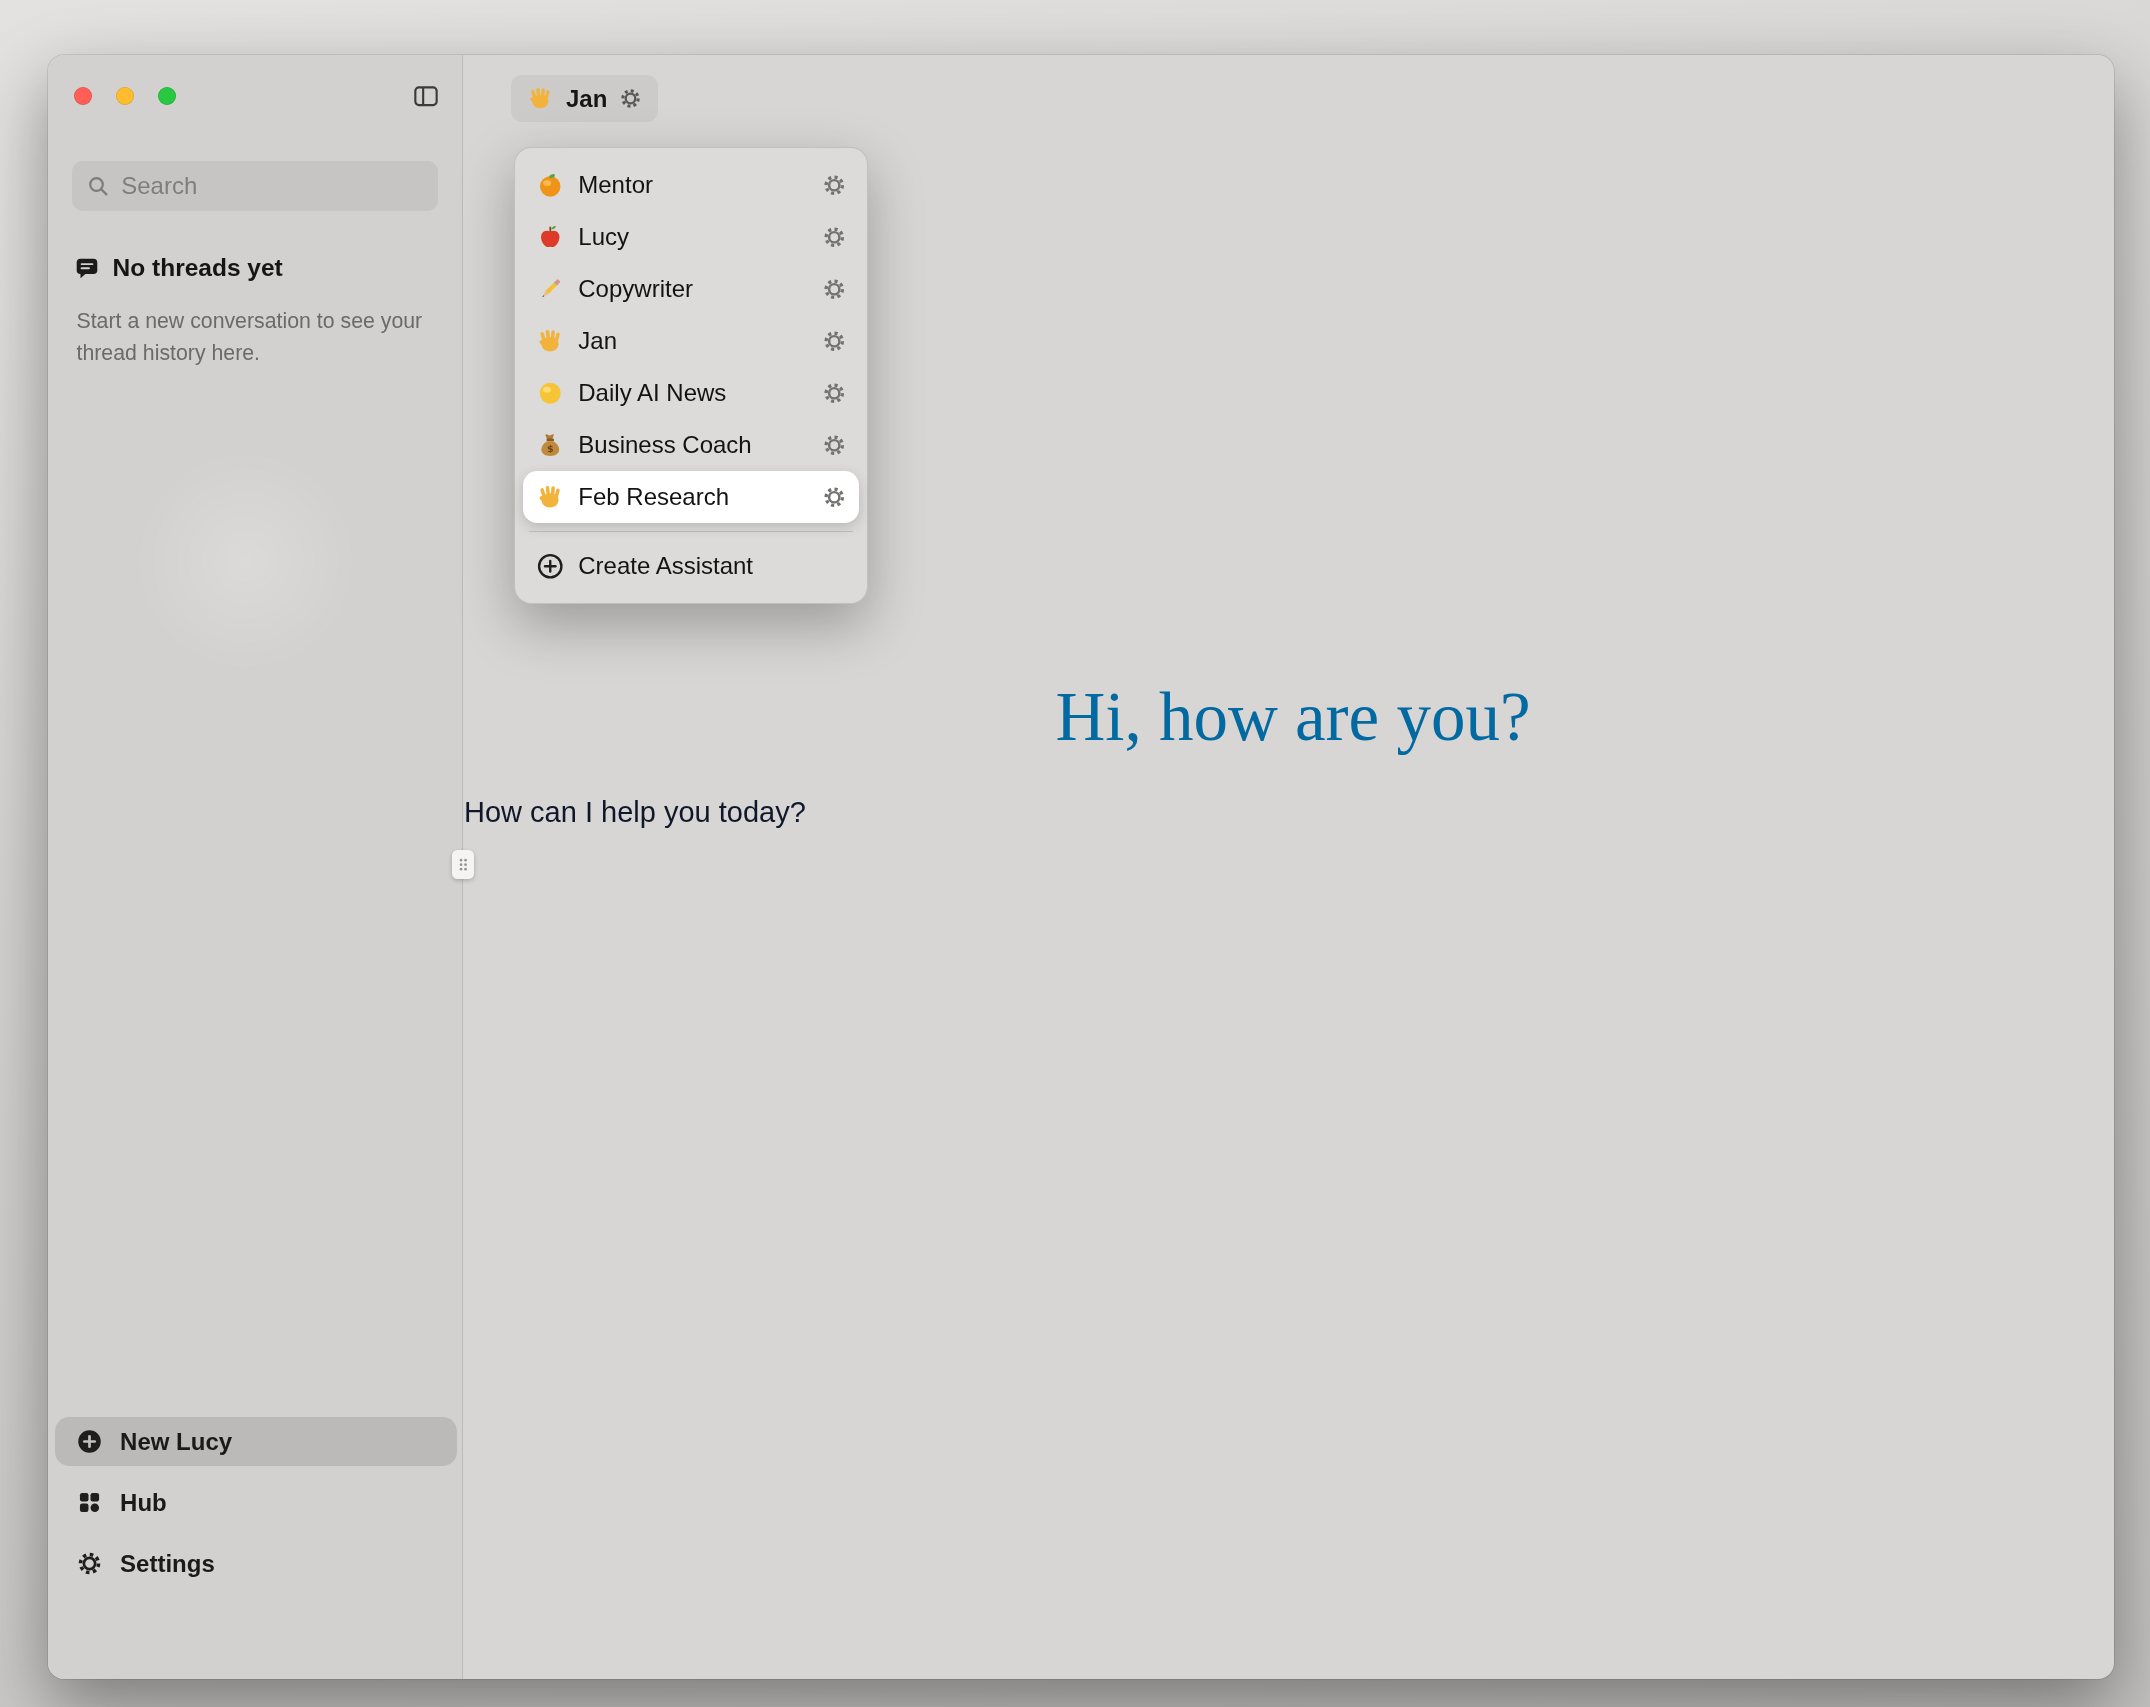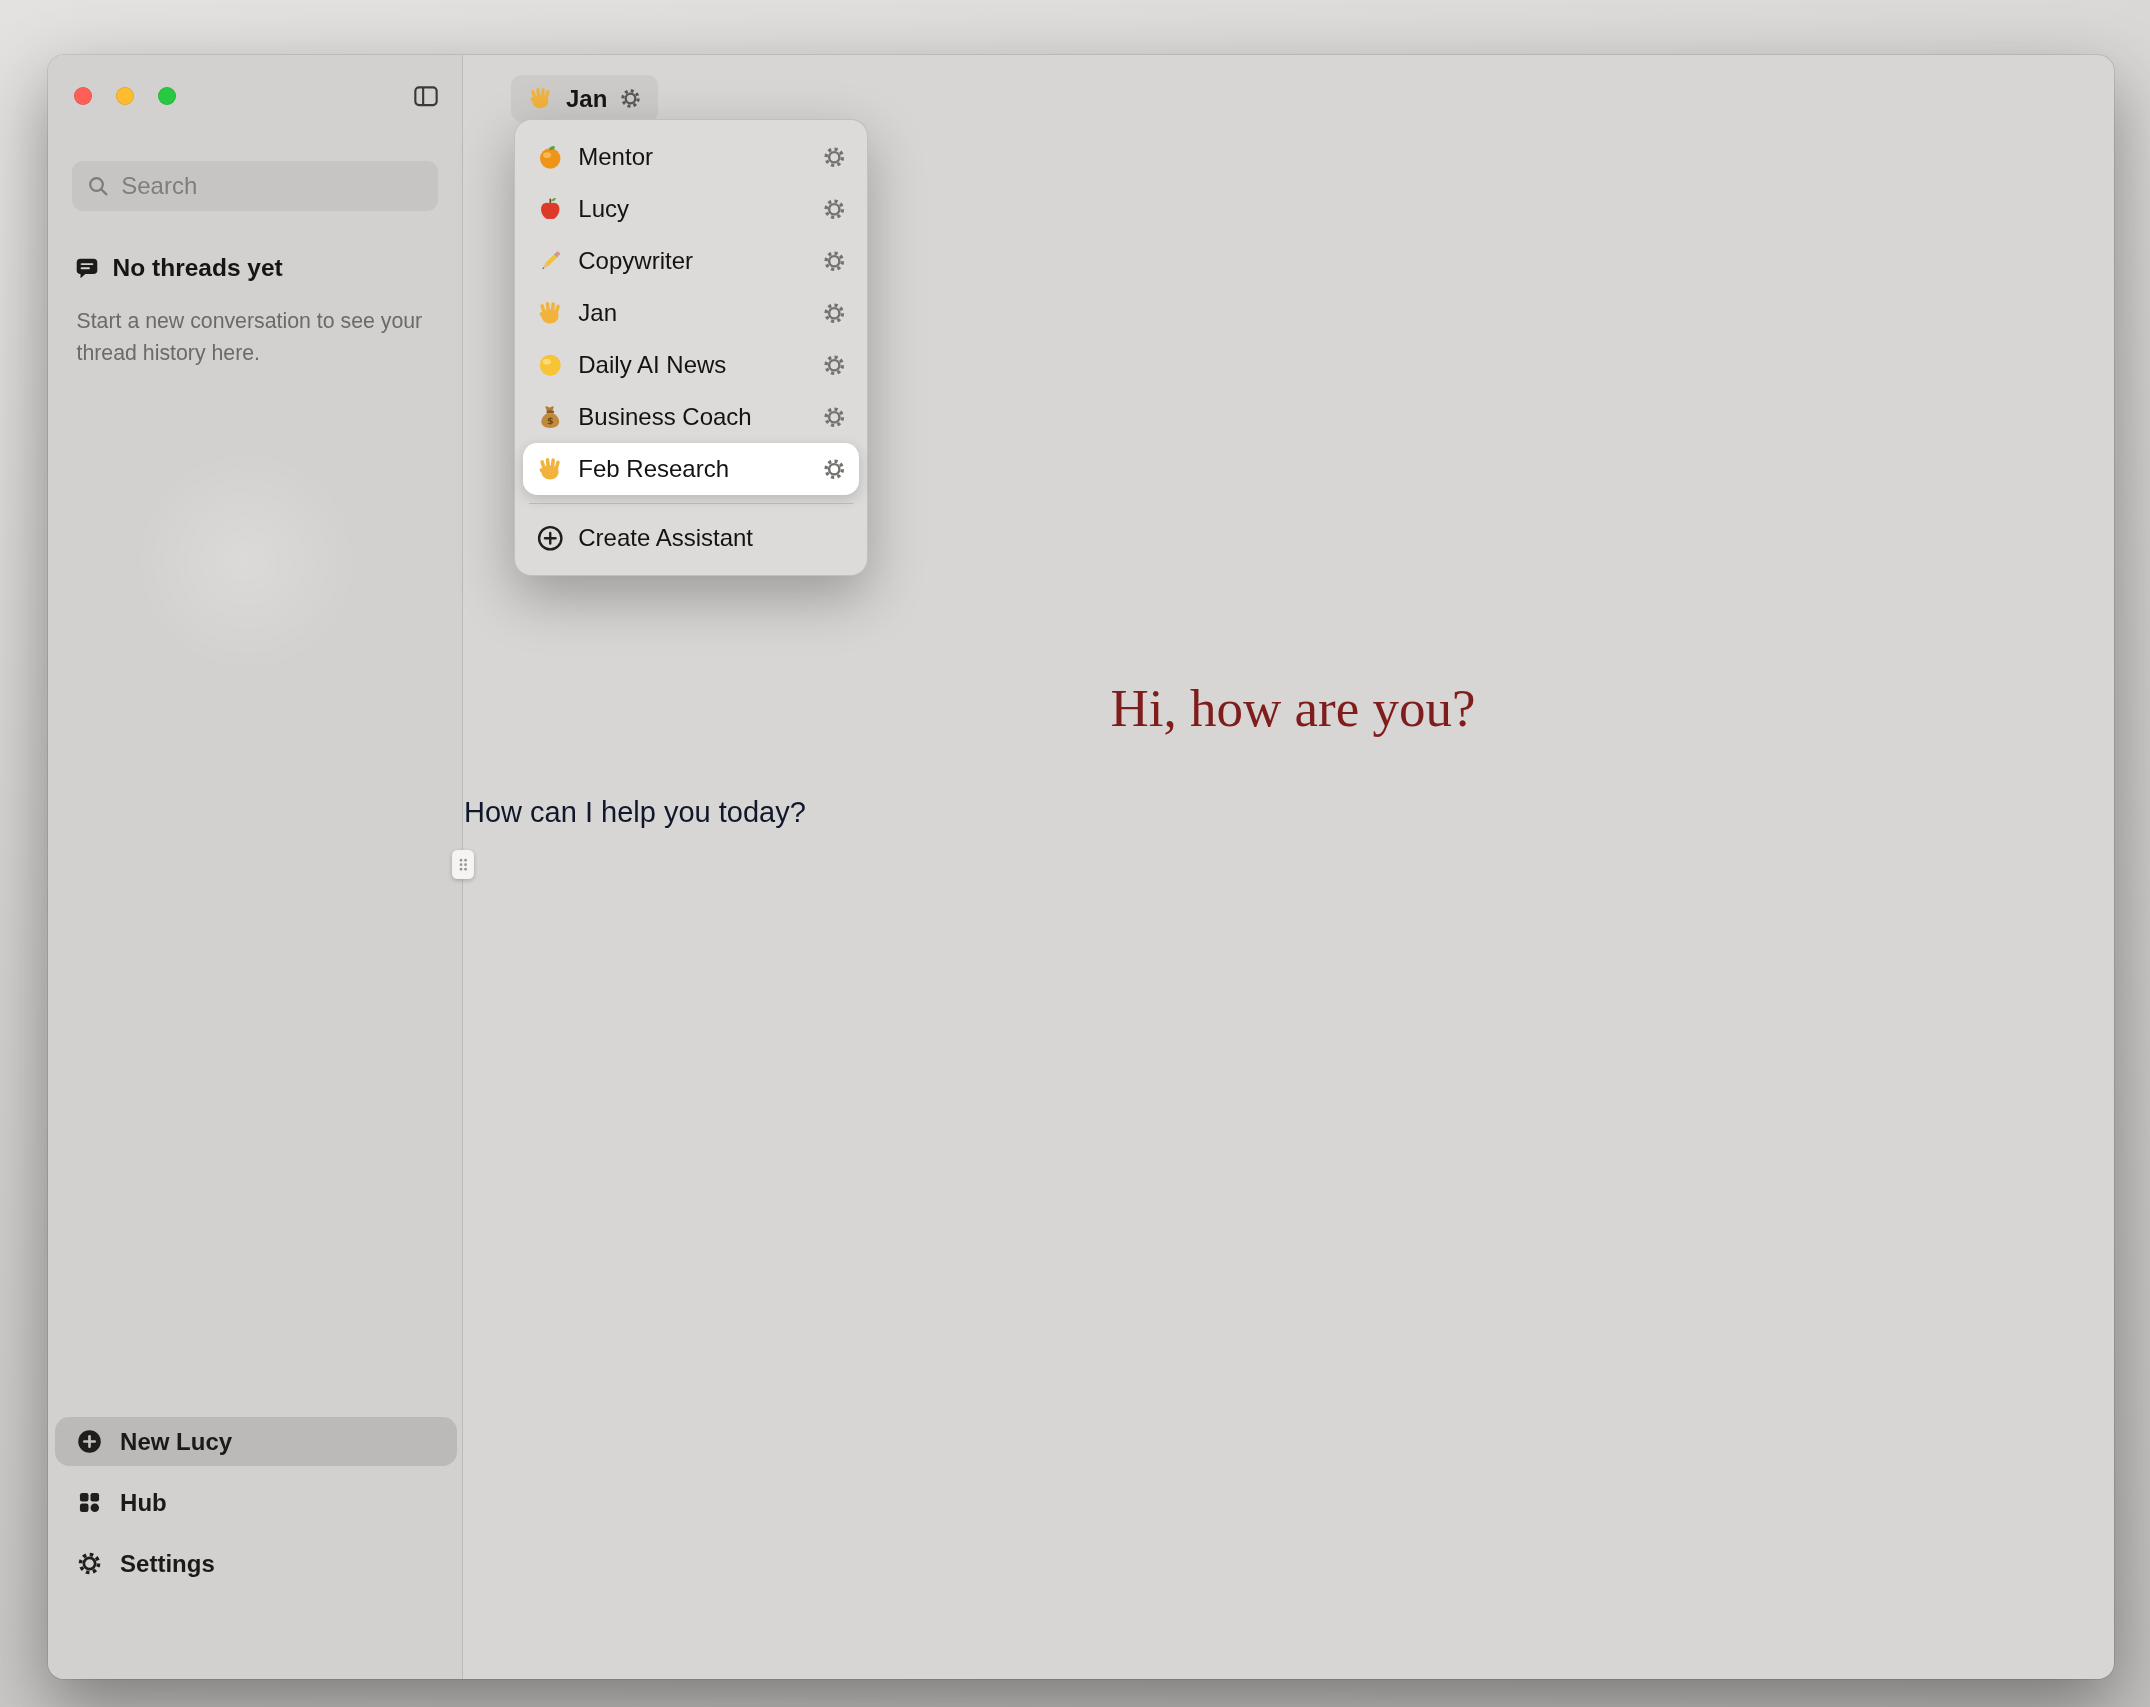--- a/index.html
+++ b/index.html
@@ -67,40 +67,40 @@
   .header-chip {
     position:absolute; left:47px; top:20px; height:47px; padding:0 16px;
     display:inline-flex; align-items:center; gap:12px;
     background:rgba(0,0,0,.05); border-radius:11px; cursor:pointer;
   }
   .header-chip .wv { width:27px; height:27px; }
   .header-chip .nm { font-size:24px; font-weight:600; color:#171615; }
   .header-chip .gr { width:23px; height:23px; color:#595755; }
 
   .menu {
-    position:absolute; left:50px; top:64px; width:354px;
+    position:absolute; left:50px; top:92px; width:354px;
     background:#dcdbd9; border:0.8px solid rgba(0,0,0,.12); border-radius:17.4px;
     box-shadow:0 20.6px 55px rgba(0,0,0,.28);
     padding:11px 8px; z-index:10;
   }
   .menu-row {
     height:52px; display:flex; align-items:center; gap:14.2px; padding:0 12.6px;
     border-radius:14.2px; cursor:pointer;
   }
   .menu-row.selected { background:#ffffff; box-shadow:0 4px 12.6px rgba(0,0,0,.16); }
   .menu-row .mi { width:28.5px; height:28.5px; flex:none; display:flex; }
   .menu-row .mi svg { width:28.5px; height:28.5px; }
   .menu-row .ml { font-size:24px; color:#141312; flex:1; white-space:nowrap; }
   .menu-row .mg { width:24.5px; height:24.5px; color:#74726e; flex:none; cursor:pointer; }
   .menu-row .mg svg { width:24.5px; height:24.5px; }
   .menu-div { height:0.8px; background:rgba(0,0,0,.13); margin:8px 6.3px; }
 
   .greeting {
     position:absolute; left:8px; right:0; top:623px; text-align:center;
-    font-family:"Liberation Serif","DejaVu Serif",serif; font-size:53px; font-weight:500; color:#7f1d1d;
+    font-family:"Liberation Serif","DejaVu Serif",serif; font-size:69px; font-weight:500; color:#0369a1;
   }
   .greet-sub {
     position:absolute; left:0; right:0; top:741px; 
     font-size:29px; color:#0f172a;
   }
 
   .composer {
     position:absolute; left:324px; top:851px; width:999px; height:196px;
     border:1.6px solid rgba(0,0,0,.13); border-radius:19px; background:#dad8d6;
   }

